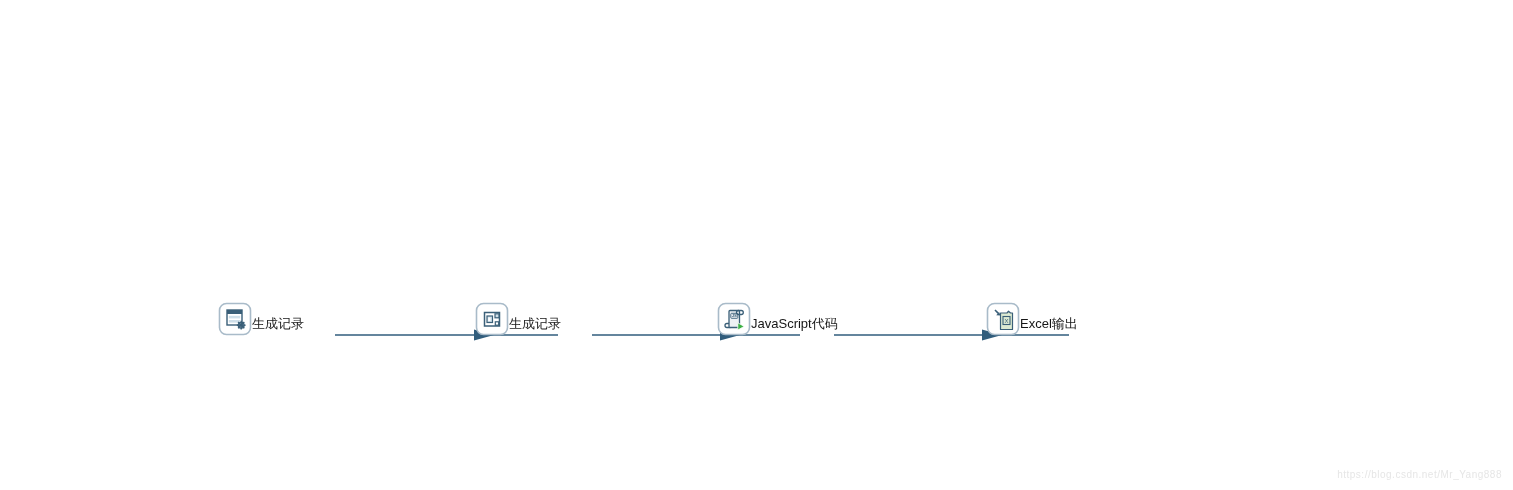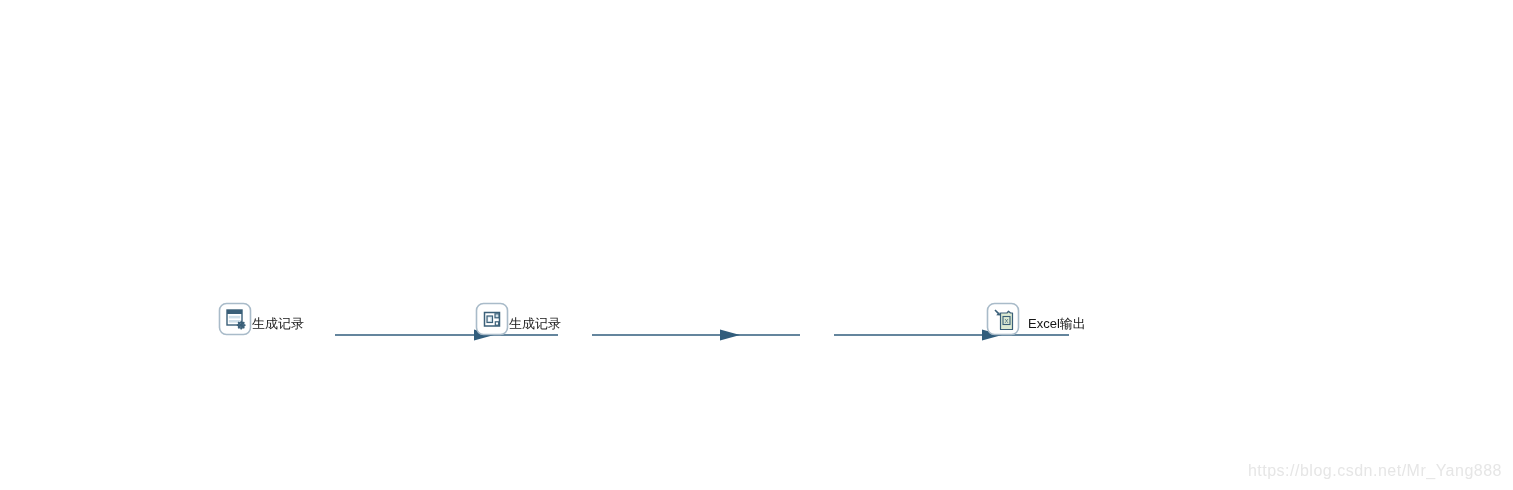--- a/index.html
+++ b/index.html
@@ -45,21 +45,21 @@
     line-height: 15px;
     color: var(--label-text);
     white-space: nowrap;
     text-align: center;
   }
 
   .watermark {
     position: absolute;
     right: 11px;
     bottom: 10px;
-    font-size: 16px;
+    font-size: 10px;
     color: var(--watermark-text);
     letter-spacing: 0.5px;
     white-space: nowrap;
   }
 </style>
 </head>
 <body>
 
 <div class="canvas">
 
@@ -104,22 +104,34 @@
       <rect class="node-frame" x="1.5" y="1.5" width="31" height="31" rx="7"></rect>
       <rect x="9.5" y="10.5" width="15" height="13.5" fill="#ffffff" class="glyph-stroke" stroke-width="1.5"></rect>
       <rect x="12" y="14" width="5.5" height="6.5" style="fill:var(--light-blue)" class="glyph-stroke" stroke-width="1.2"></rect>
       <rect x="13.2" y="15.5" width="2.2" height="3.5" fill="#ffffff" stroke="none"></rect>
       <rect x="20" y="11.8" width="4" height="4" style="fill:var(--light-blue)" class="glyph-stroke" stroke-width="1.2"></rect>
       <rect x="20.3" y="19.8" width="3.4" height="3.4" fill="#ffffff" class="glyph-stroke" stroke-width="1.2"></rect>
     </svg>
     <div class="step-label">生成记录</div>
   </div>
 
+  <div class="step" style="left:717px;">
+    <svg class="step-icon" width="34" height="34" viewBox="0 0 34 34">
+      <rect class="node-frame" x="1.5" y="1.5" width="31" height="31" rx="7"></rect>
+      <rect x="8" y="21.5" width="6.8" height="4" rx="2" fill="#ffffff" class="glyph-stroke" stroke-width="1.3"></rect>
+      <rect x="12" y="8.5" width="10.5" height="17" rx="1" style="fill:var(--scroll-fill)" class="glyph-stroke" stroke-width="1.3"></rect>
+      <rect x="19.5" y="8.5" width="6.8" height="4" rx="2" fill="#ffffff" class="glyph-stroke" stroke-width="1.3"></rect>
+      <rect x="13.8" y="11.3" width="7" height="5" rx="0.8" fill="#ffffff" class="glyph-stroke" stroke-width="0.9"></rect>
+      <text x="17.3" y="15.1" font-size="4.2" text-anchor="middle" style="fill:var(--glyph); font-family:'Liberation Sans',sans-serif; font-weight:bold;">JS</text>
+      <polygon points="20.8,20.8 27.2,24.4 20.8,28" style="fill:var(--play-green)" stroke="#ffffff" stroke-width="0.8"></polygon>
+    </svg>
+    <div class="step-label">JavaScript代码</div>
+  </div>
 
-  <div class="step" style="left:986px;gap:8px;">
+  <div class="step" style="left:986px;">
     <svg class="step-icon" width="34" height="34" viewBox="0 0 34 34">
       <rect class="node-frame" x="1.5" y="1.5" width="31" height="31" rx="7"></rect>
       <g>
         <line x1="9" y1="8" x2="12.6" y2="11.6" class="glyph-stroke" stroke-width="1.6"></line>
         <polygon points="14.5,13.5 13.2,10.2 10.2,13.2" class="glyph-fill"></polygon>
       </g>
       <polygon points="14.5,11 21,11 22.5,9.2 24.5,11 26.5,11 26.5,27.5 14.5,27.5" style="fill:var(--excel-green)" class="glyph-stroke" stroke-width="1.2" stroke-linejoin="round"></polygon>
       <rect x="17" y="14.5" width="7" height="8" fill="#ffffff" fill-opacity="0.55" class="glyph-stroke" stroke-width="1.1"></rect>
       <text x="20.5" y="20.9" font-size="6" text-anchor="middle" style="fill:var(--glyph); font-family:'Liberation Sans',sans-serif;">X</text>
     </svg>

